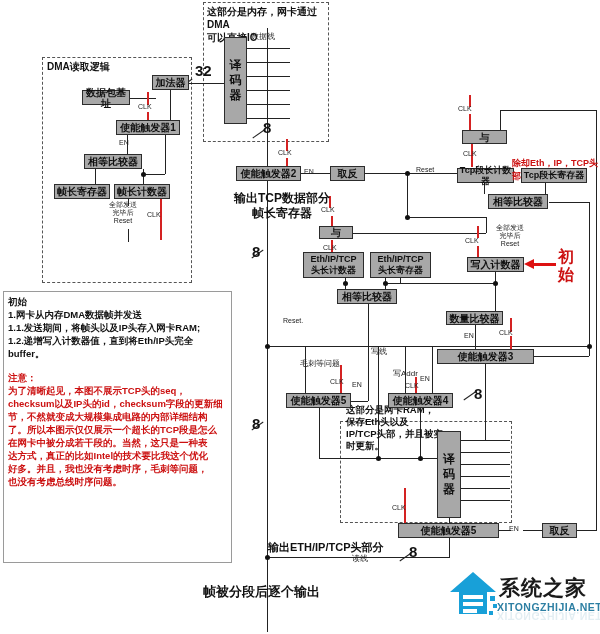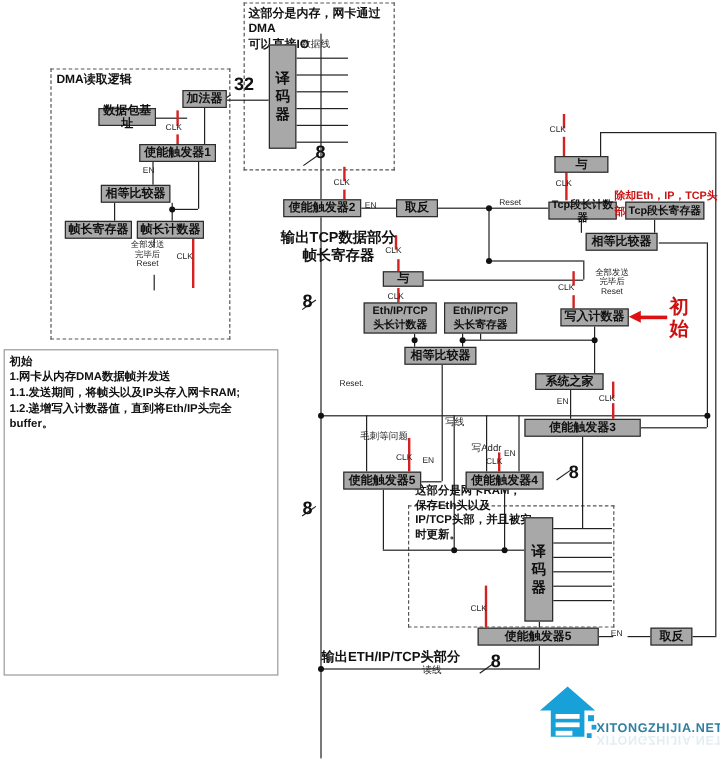--- a/index.html
+++ b/index.html
@@ -66,21 +66,21 @@
   <div class="comp" style="left:457px;top:168px;width:57px;height:15px;font-size:9px;">Tcp段长计数器</div>
   <div class="comp" style="left:521px;top:168px;width:66px;height:15px;font-size:9px;">Tcp段长寄存器</div>
   <div class="comp" style="left:488px;top:194px;width:60px;height:15px;">相等比较器</div>
   <div class="comp" style="left:319px;top:226px;width:34px;height:13px;">与</div>
   <div class="comp small" style="left:303px;top:252px;width:61px;height:26px;">Eth/IP/TCP
 头长计数器</div>
   <div class="comp small" style="left:370px;top:252px;width:61px;height:26px;">Eth/IP/TCP
 头长寄存器</div>
   <div class="comp" style="left:467px;top:257px;width:57px;height:15px;">写入计数器</div>
   <div class="comp" style="left:337px;top:289px;width:60px;height:15px;">相等比较器</div>
-  <div class="comp" style="left:446px;top:311px;width:57px;height:14px;">系统之家</div>
+  <div class="comp" style="left:446px;top:311px;width:57px;height:14px;">数量比较器</div>
   <div class="comp" style="left:437px;top:349px;width:97px;height:15px;">使能触发器3</div>
   <div class="comp" style="left:286px;top:393px;width:65px;height:15px;">使能触发器5</div>
   <div class="comp" style="left:388px;top:393px;width:65px;height:15px;">使能触发器4</div>
   <div class="comp vtext" style="left:437px;top:431px;width:24px;height:87px;">译
 码
 器</div>
   <div class="comp" style="left:398px;top:523px;width:101px;height:15px;">使能触发器5</div>
   <div class="comp" style="left:542px;top:523px;width:35px;height:15px;">取反</div>
 
   <div class="lbl" style="left:138px;top:103px;">CLK</div>
@@ -121,44 +121,55 @@
   <div class="buslbl" style="left:195px;top:62px;">32</div>
   <div class="buslbl" style="left:263px;top:119px;">8</div>
   <div class="buslbl" style="left:252px;top:243px;">8</div>
   <div class="buslbl" style="left:252px;top:415px;">8</div>
   <div class="buslbl" style="left:474px;top:385px;">8</div>
   <div class="buslbl" style="left:409px;top:543px;">8</div>
 
   <div class="anno" style="left:222px;top:191px;width:120px;font-size:12px;line-height:15px;text-align:center;">输出TCP数据部分
 帧长寄存器</div>
   <div class="anno" style="left:268px;top:540px;font-size:11px;">输出ETH/IP/TCP头部分</div>
+  <div class="anno" style="left:203px;top:583px;font-size:13px;">帧被分段后逐个输出</div>
   <div class="anno red" style="left:512px;top:157px;font-size:9px;">除却Eth，IP，TCP头部</div>
   <div class="anno red" style="left:558px;top:248px;font-size:16px;line-height:18px;">初
 始</div>
 
   <div class="arrowhead" style="left:524px;top:259px;"></div>
   <div class="arrowshaft" style="left:533px;top:263px;width:23px;"></div>
 
   <div class="notesbox">
     <div class="ntext">初始
 1.网卡从内存DMA数据帧并发送
 1.1.发送期间，将帧头以及IP头存入网卡RAM;
 1.2.递增写入计数器值，直到将Eth/IP头完全buffer。</div>
+    <div class="ntext red" style="margin-top:11px;">注意：
+为了清晰起见，本图不展示TCP头的seq，
+checksum以及IP头的id，checksum字段的更新细
+节，不然就变成大规模集成电路的内部详细结构
+了。所以本图示仅仅展示一个超长的TCP段是怎么
+在网卡中被分成若干段的。当然，这只是一种表
+达方式，真正的比如Intel的技术要比我这个优化
+好多。并且，我也没有考虑时序，毛刺等问题，
+也没有考虑总线时序问题。</div>
   </div>
 
   <div style="position:absolute;left:447px;top:566px;width:150px;height:60px;z-index:6;">
     <svg width="52" height="50" viewBox="0 0 52 50" style="position:absolute;left:0;top:2px;">
       <path d="M3 24 L26 4 L49 24 L40 24 L40 46 L12 46 L12 24 Z" fill="#18a0d8"></path>
       <rect x="16" y="27" width="20" height="4" fill="#fff"></rect>
       <rect x="16" y="34" width="20" height="4" fill="#fff"></rect>
       <rect x="16" y="41" width="14" height="4" fill="#fff"></rect>
       <rect x="43" y="28" width="5" height="5" fill="#18a0d8"></rect>
       <rect x="46" y="36" width="4" height="4" fill="#18a0d8"></rect>
       <rect x="42" y="43" width="4" height="4" fill="#18a0d8"></rect>
     </svg>
+    <div class="logo-title" style="left:52px;top:8px;">系统之家</div>
     <div class="logo-url" style="left:50px;top:35px;">XITONGZHIJIA.NET</div>
     <div class="logo-reflect logo-url" style="left:50px;top:44px;">XITONGZHIJIA.NET</div>
   </div>
 
   <div id="wires">
       <div class="wire-h" style="left: 130px; top: 98px; width: 26px;"></div>
       <div class="wire-h" style="left: 189px; top: 83px; width: 35px;"></div>
       <div class="wire-h" style="left: 247px; top: 48px; width: 43px;"></div>
       <div class="wire-h" style="left: 247px; top: 62px; width: 43px;"></div>
       <div class="wire-h" style="left: 247px; top: 76px; width: 43px;"></div>

